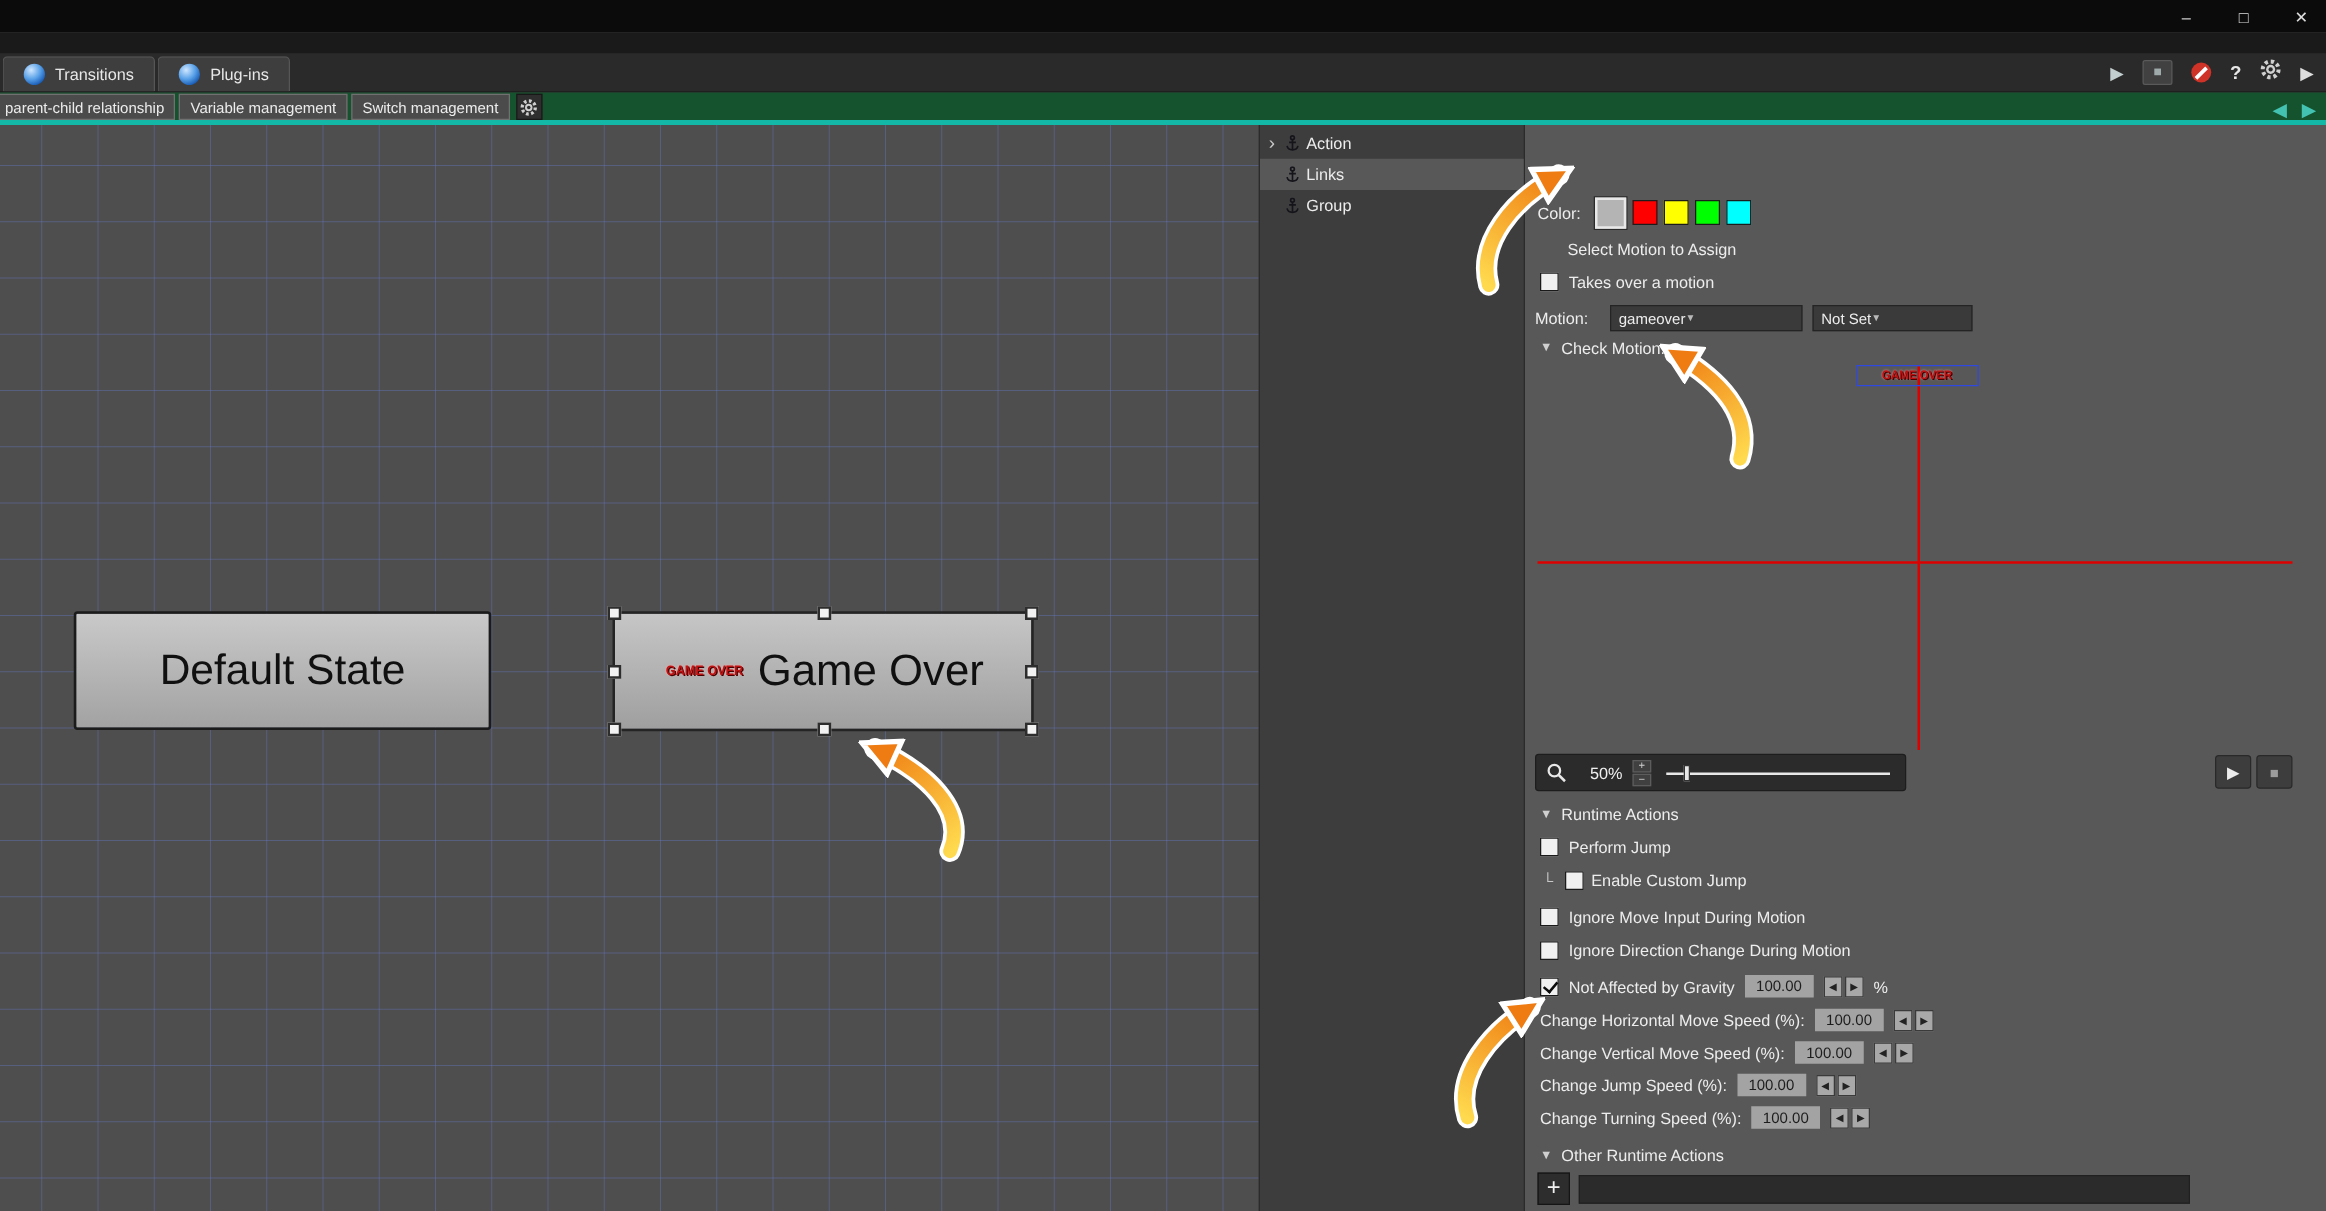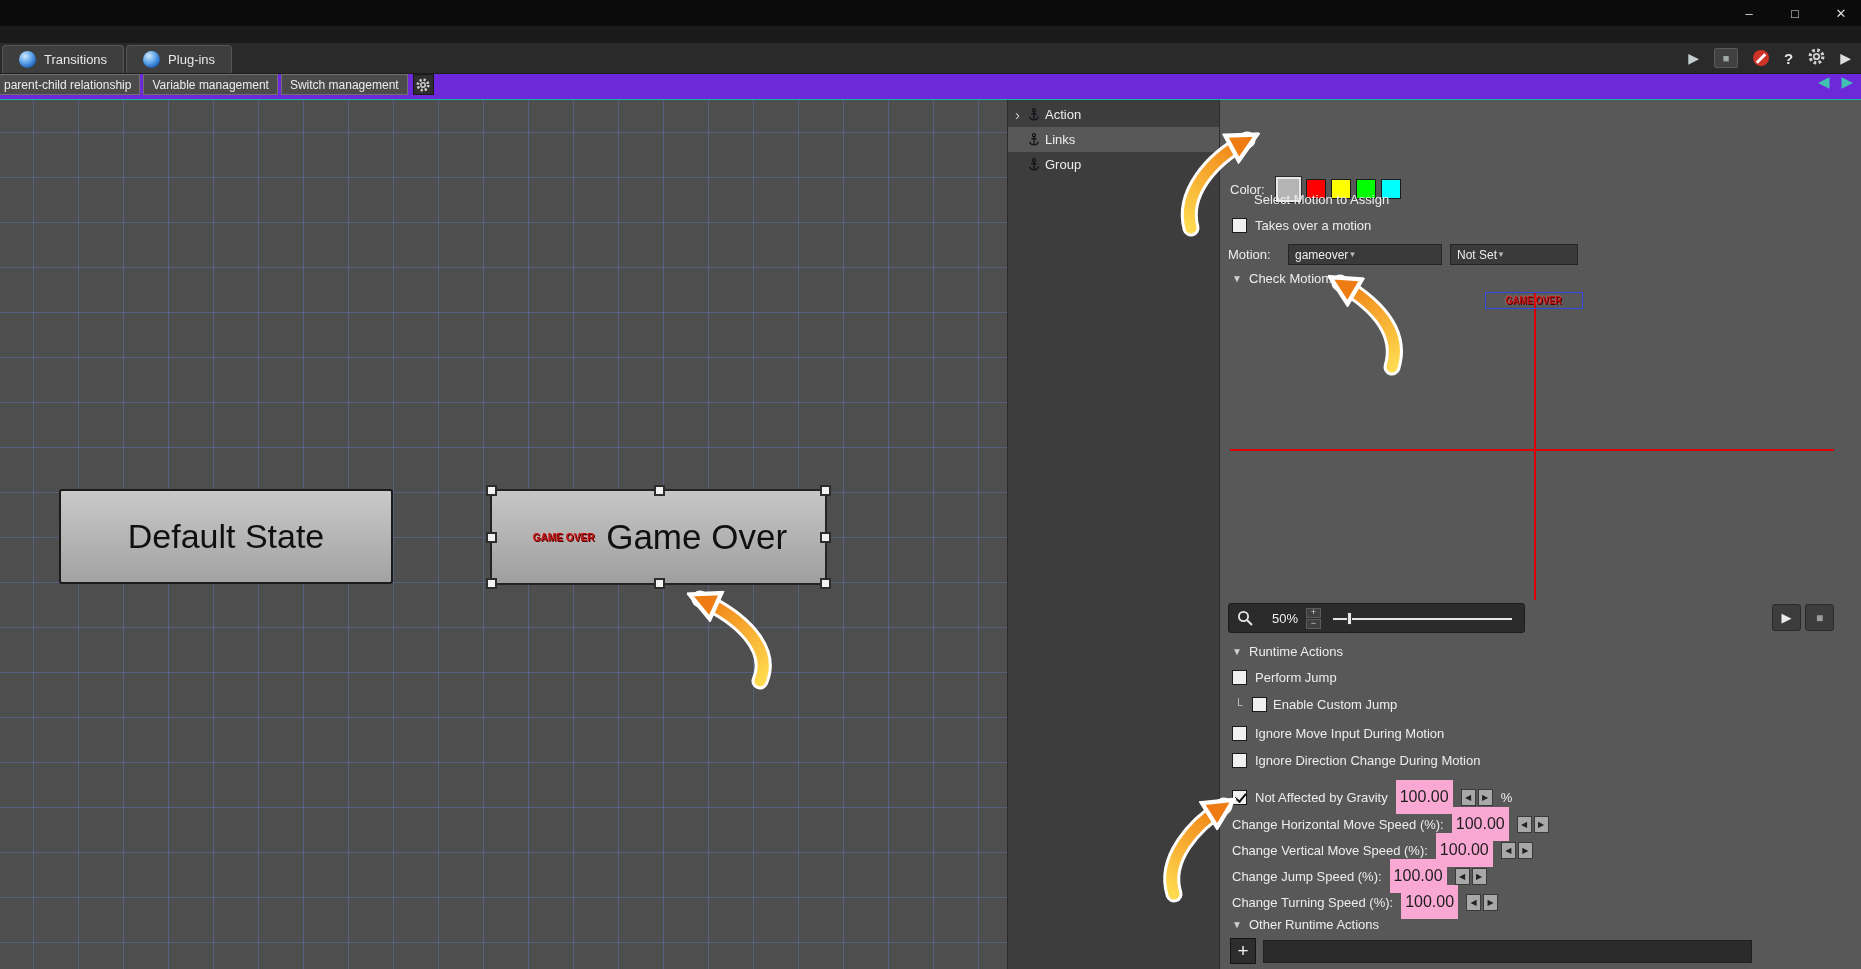--- a/index.html
+++ b/index.html
@@ -25,21 +25,21 @@
   .t1right { margin-left:auto; display:flex; align-items:center; gap:15px; padding-right:10px; height:100%; }
   .icon-play { color:#c3cfcf; font-size:14px; }
   .btn-stop { width:24px; height:20px; background:#414141; border:1px solid #5a5a5a; border-radius:2px; display:flex; align-items:center; justify-content:center; }
   .icon-stop { color:#9fabab; font-size:11px; line-height:1; }
   .icon-noentry { width:16px; height:16px; border-radius:50%; background:#cf3226; position:relative; }
   .icon-noentry::after { content:""; position:absolute; left:2px; top:6.5px; width:12px; height:3px; background:#fff; transform:rotate(-45deg); }
   .icon-help { color:#e6e6e6; font-weight:bold; font-size:15px; }
   .icon-step { color:#dedede; font-size:14px; }
 
   
-  .toolbar2 { position:absolute; left:0; top:74px; width:100%; height:26px; background:#6d28d9; border-bottom:1px solid #14b8a6; display:flex; align-items:flex-start; z-index:10; }
+  .toolbar2 { position:absolute; left:0; top:74px; width:100%; height:26px; background:#14532d; border-bottom:4px solid #14b8a6; display:flex; align-items:flex-end; z-index:10; }
   .t2btn { height:21px; background:#4b4b4b; border:1px solid #707070; color:#ececec; font-size:12px; display:flex; align-items:center; padding:0 8px; margin-right:3px; white-space:nowrap; cursor:default; }
   .t2btn.cutoff { margin-left:-5px; }
   .t2gear { width:21px; height:21px; background:#2e2e2e; border:1px solid #181818; display:flex; align-items:center; justify-content:center; margin-left:2px; }
   .t2right { margin-left:auto; padding-right:8px; display:flex; gap:12px; align-items:center; }
   .nav-arrow { color:#43c2b2; font-size:15px; line-height:1; }
 
   
   .canvas { position:absolute; left:0; top:100px; width:1007px; height:869px;
     background-color:#4e4e4e;
     background-image:
@@ -97,21 +97,21 @@
   .zslider { position:relative; flex:1; height:100%; }
   .ztrack { position:absolute; left:4px; right:4px; top:13.5px; height:2px; background:#e8e8e8; }
   .zthumb { position:absolute; left:18px; top:8px; width:5px; height:13px; background:#e8e8e8; border:1px solid #333; }
   .preview-ctl { position:absolute; left:552px; top:504px; display:flex; gap:4px; }
   .pbtn { width:29px; height:27px; background:#3d3d3d; border:1px solid #292929; border-radius:3px;
     display:flex; align-items:center; justify-content:center; cursor:default; }
   .pbtn .icon-play2 { color:#ececec; font-size:13px; }
   .pbtn .icon-stop2 { color:#9c9c9c; font-size:12px; }
 
   .corner { color:#c8c8c8; font-size:12px; width:12px; }
-  .value-box { min-width:55px; height:34px; background:#f9a8d4; color:#1d1d1d; font-size:16px;
+  .value-box { min-width:55px; height:18px; background:#a3a3a3; color:#1d1d1d; font-size:12px;
     display:flex; align-items:center; justify-content:center; padding:0 4px; }
   .spin { width:15px; height:17px; background:#a8a8a8; border:1px solid #3a3a3a; display:flex;
     align-items:center; justify-content:center; font-size:8px; color:#222; cursor:default; }
   .spin + .spin { margin-left:-6px; }
   .plus-btn { position:absolute; left:10px; top:838px; width:26px; height:26px; background:#2d2d2d;
     border:1px solid #151515; color:#f0f0f0; font-size:19px; display:flex; align-items:center; justify-content:center; cursor:default; }
   .list-strip { position:absolute; left:43px; top:840px; width:489px; height:23px; background:#2b2b2b; border:1px solid #202020; }
 
   
   .arrows { position:absolute; left:0; top:0; z-index:60; pointer-events:none; }
@@ -226,21 +226,21 @@
       <line x1="3" y1="5.4" x2="8" y2="5.4" stroke="#14141a" stroke-width="1.2"></line>
       <path d="M1.5 8 Q2 10.8 5.5 11 Q9 10.8 9.5 8" fill="none" stroke="#14141a" stroke-width="1.2"></path>
     </svg>
     <span>Group</span>
   </div>
 </div>
 
 <div class="props">
 
 
-  <div class="p-row" style="left:10px; top:56px; height:28px; gap:5px;margin-top:19px;">
+  <div class="p-row" style="left:10px; top:56px; height:28px; gap:5px;">
     <span style="margin-right:6px;">Color:</span>
     <span class="swatch selected" style="background: rgb(180, 180, 180);"></span>
     <span class="swatch" style="background: rgb(255, 0, 0);"></span>
     <span class="swatch" style="background: rgb(255, 255, 0);"></span>
     <span class="swatch" style="background: rgb(0, 255, 0);"></span>
     <span class="swatch" style="background: rgb(0, 255, 255);"></span>
   </div>
 
   <div class="p-row" style="left:34px; top:92px;">
     <span>Select Motion to Assign</span>

